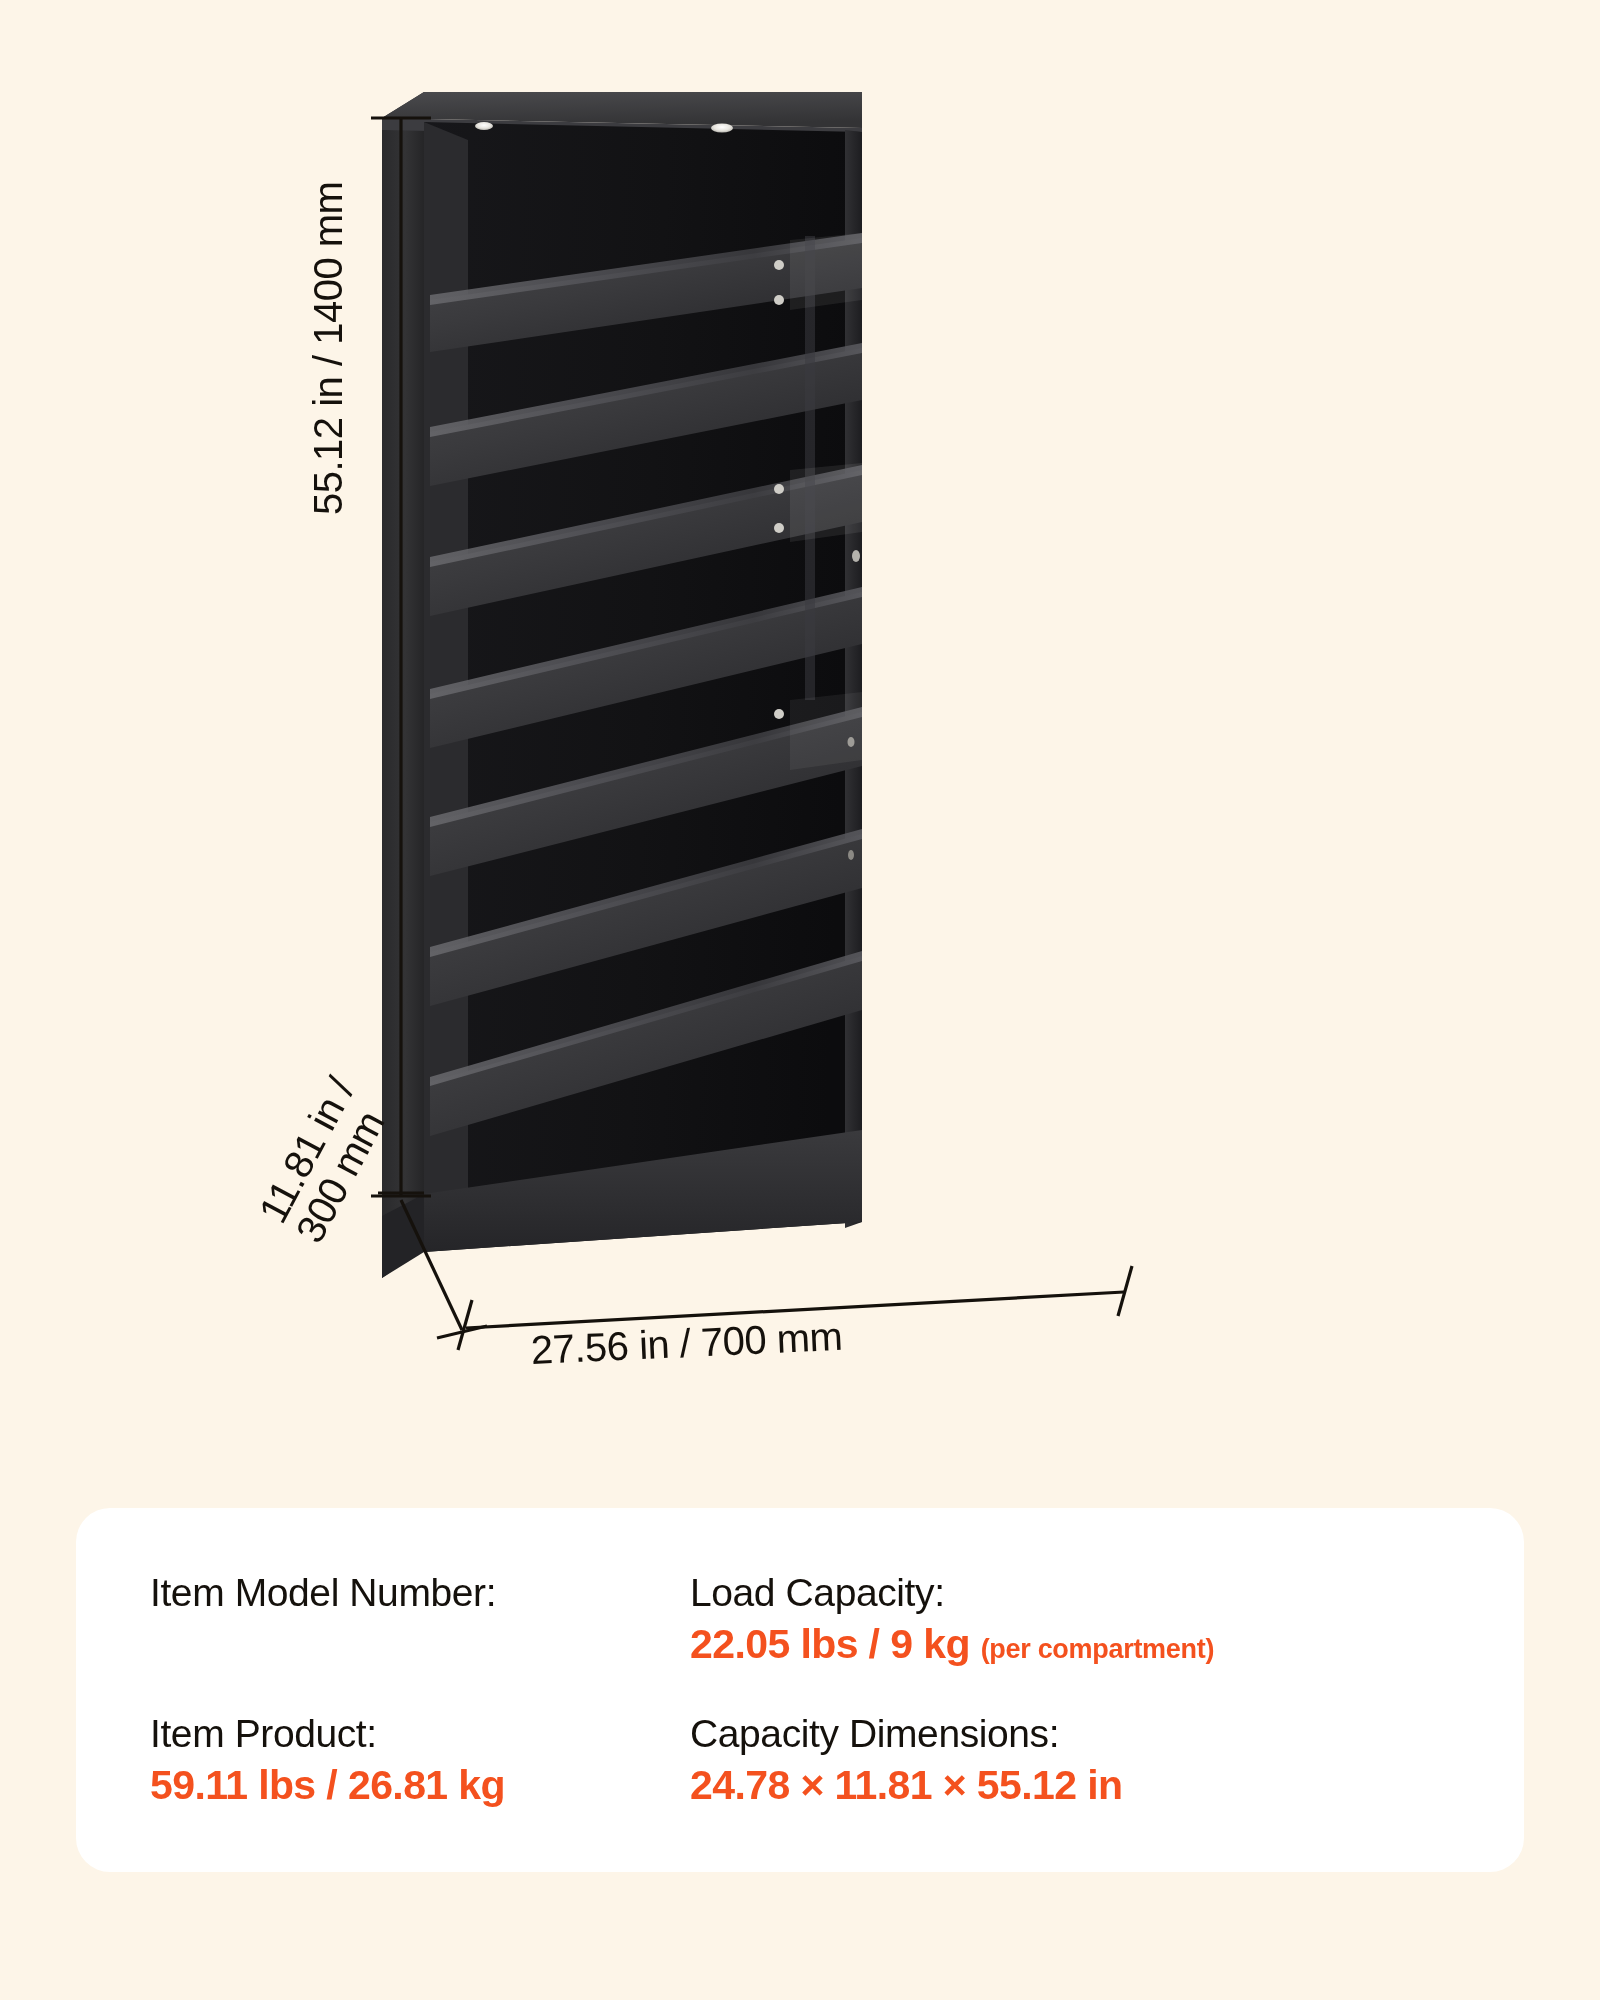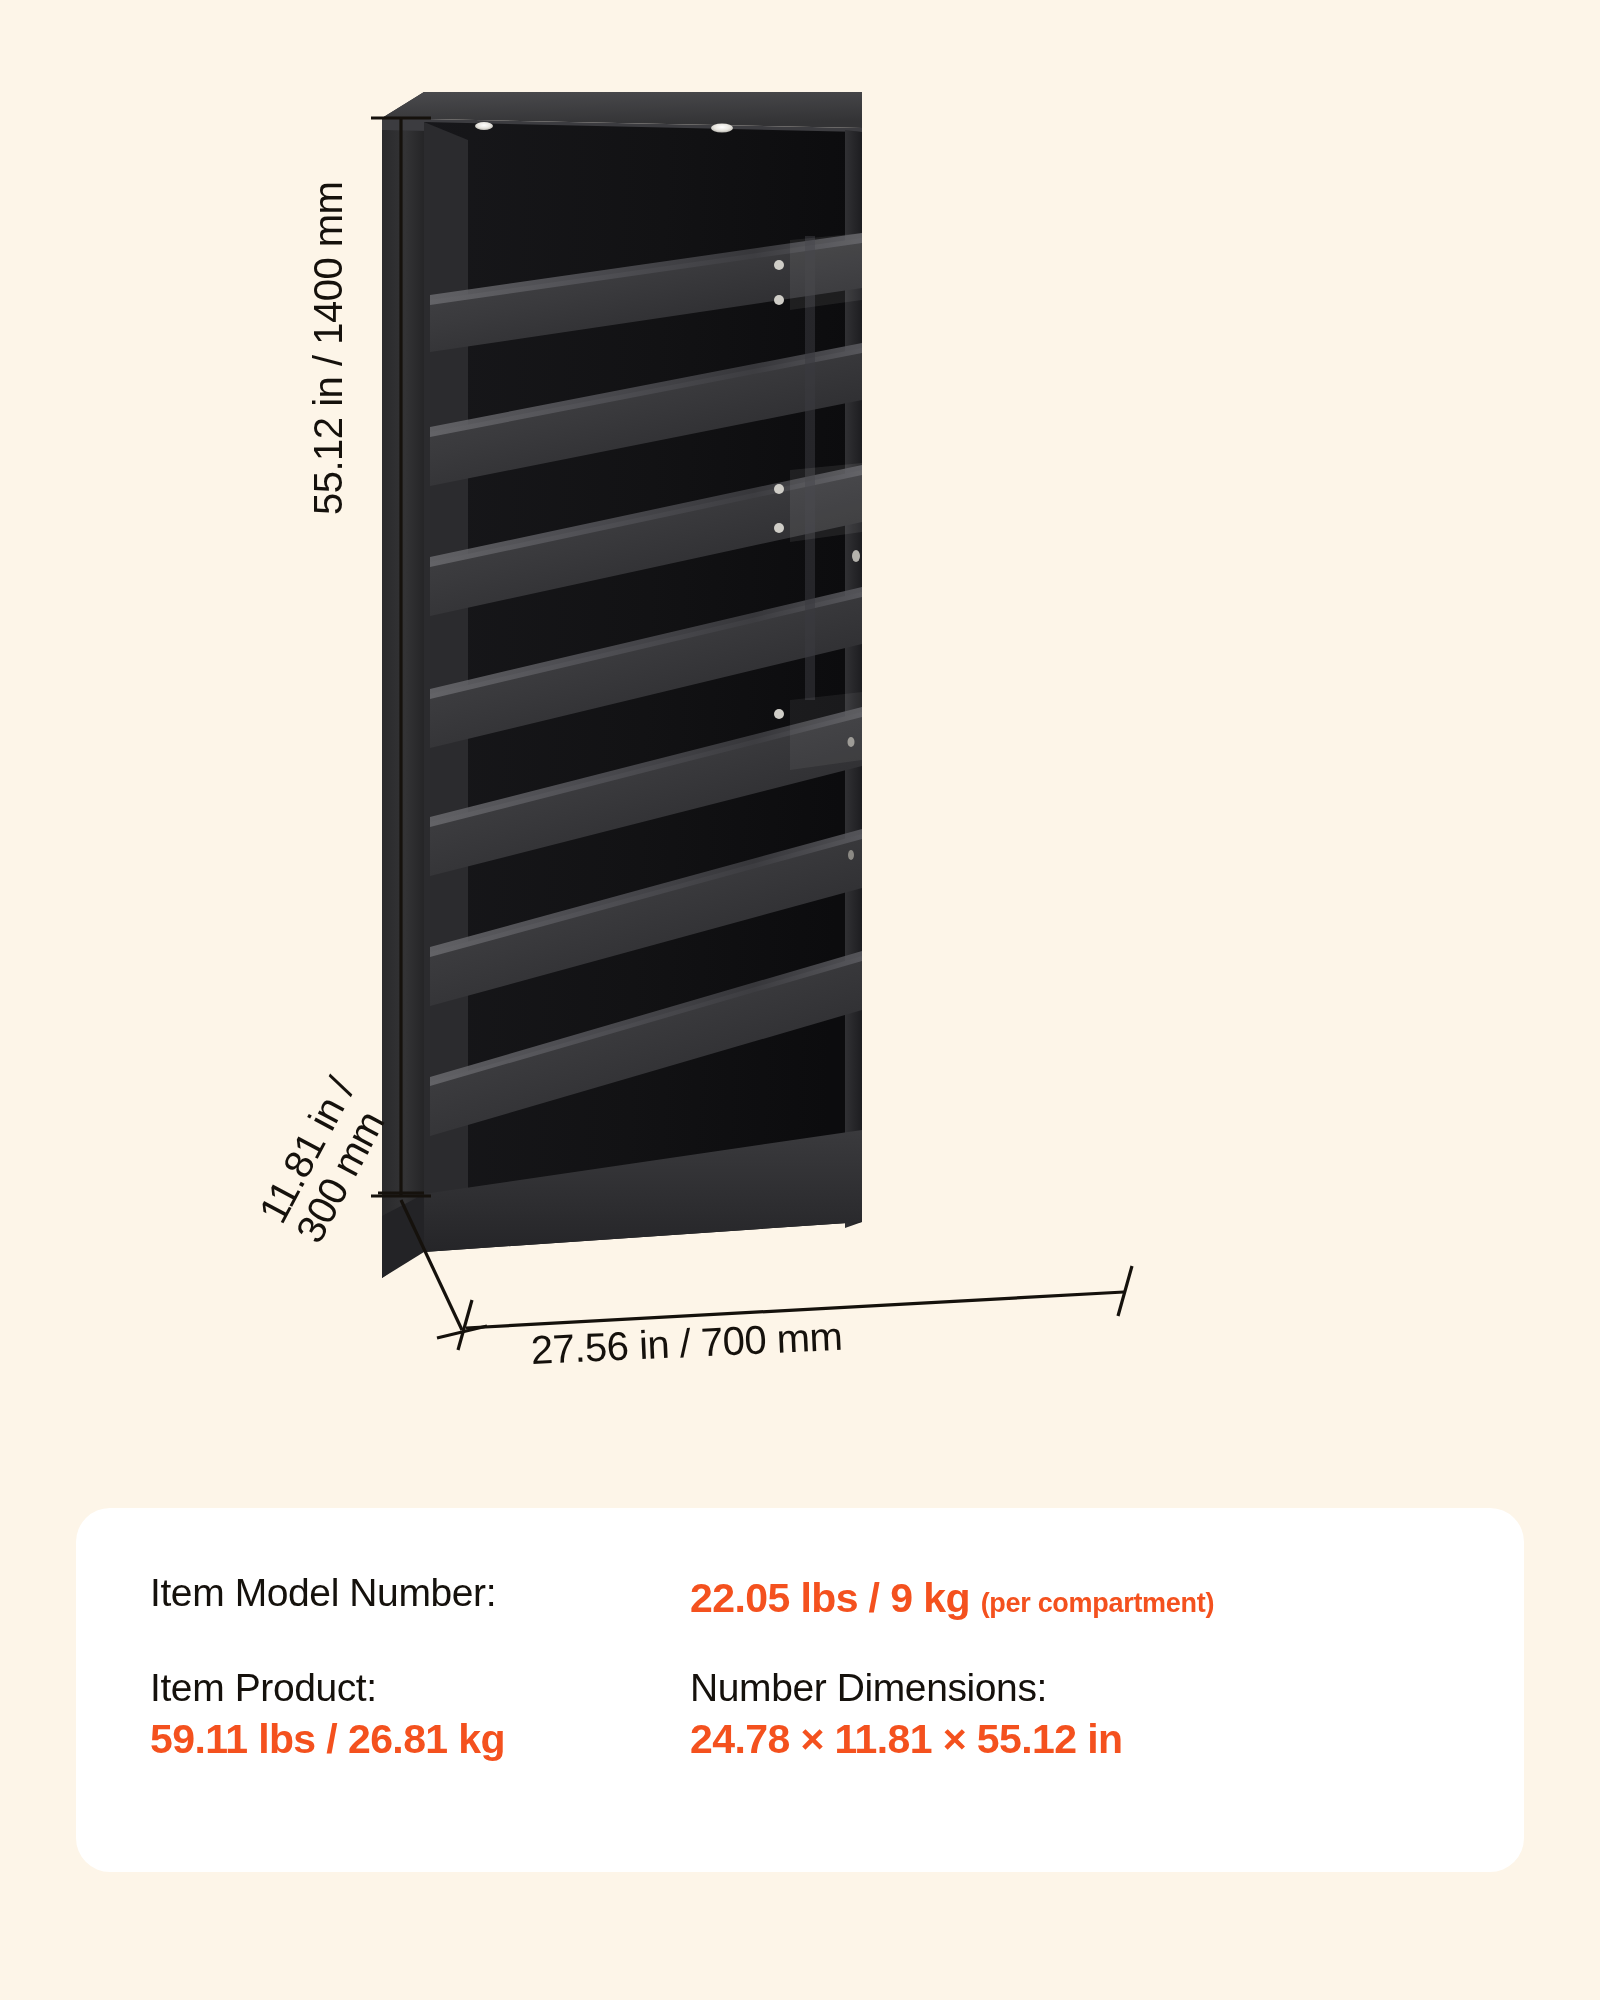--- a/index.html
+++ b/index.html
@@ -265,35 +265,36 @@
   </div>
 
   <div id="spec-card">
     <div id="spec-grid">
 
       <div class="spec-item">
         <div class="spec-label">Item Model Number:</div>
       </div>
 
       <div class="spec-item">
+        <div class="spec-label">Load Capacity:</div>
         <div class="spec-value">
           <span>22.05 lbs / 9 kg</span>
           <span class="suffix">(per compartment)</span>
         </div>
       </div>
 
       <div class="spec-item">
         <div class="spec-label">Item Product:</div>
         <div class="spec-value">
           <span>59.11 lbs / 26.81 kg</span>
         </div>
       </div>
 
       <div class="spec-item">
-        <div class="spec-label">Number Dimensions:</div>
+        <div class="spec-label">Capacity Dimensions:</div>
         <div class="spec-value">
           <span>24.78 × 11.81 × 55.12 in</span>
         </div>
       </div>
 
     </div>
   </div>
 
 </div>
 

